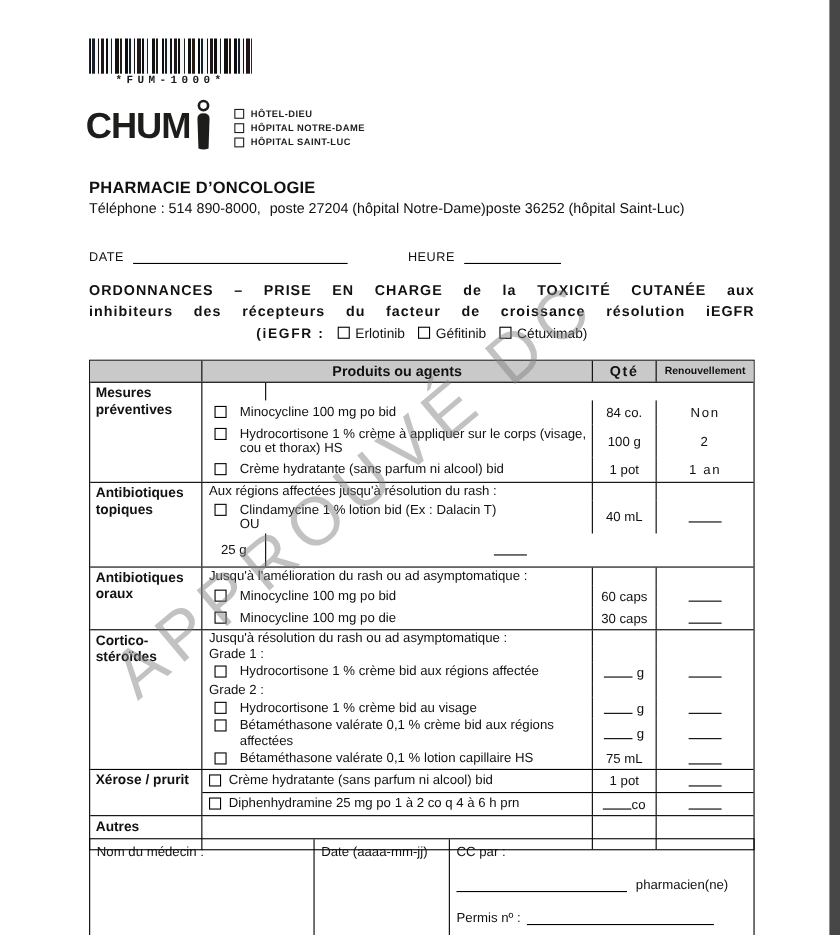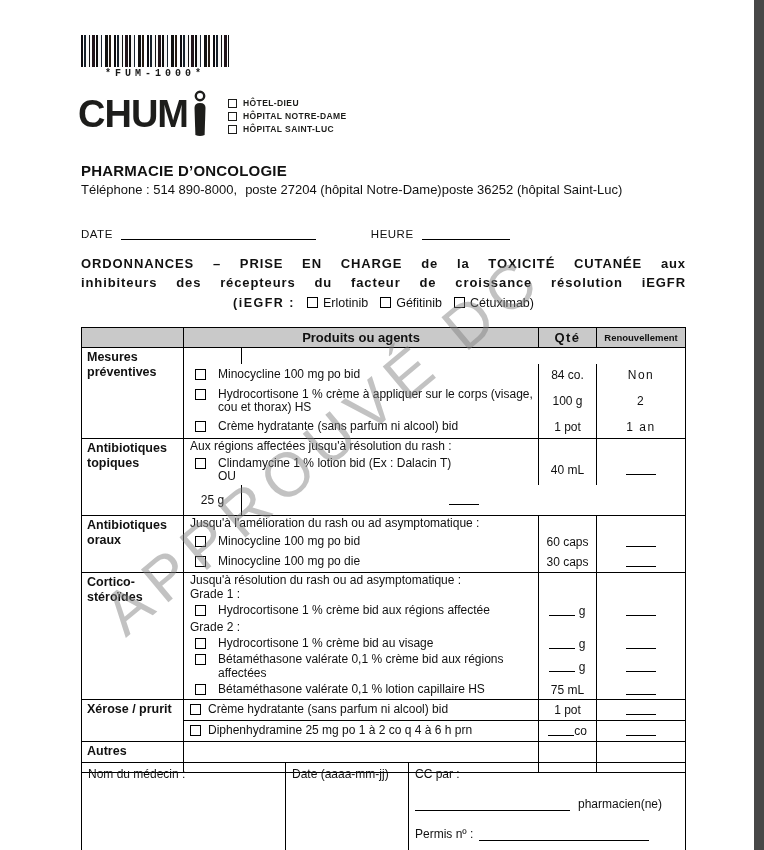--- a/index.html
+++ b/index.html
@@ -22,21 +22,21 @@
         #0e0e0e 15px 17px,#f5f5f5 17px 20px,#1a2430 20px 21px,#ffffff 21px 24px,
         #101010 24px 27px,#f9f9f9 27px 28px,#241a12 28px 30px,#ffffff 30px 33px);
   }
   .barcode-caption{
     font-family:"Liberation Mono","DejaVu Sans Mono",monospace;
     font-size:10px;font-weight:bold;letter-spacing:4px;margin-top:1px;text-align:center;color:#1a1a1a;
   }
 
   
   .logo-row{position:absolute;left:78px;top:92px;display:flex;align-items:flex-start;}
-  .chum-text{font-size:38px;font-weight:800;letter-spacing:-1px;color:#1d1d1b;line-height:44px;}
+  .chum-text{font-size:33px;font-weight:800;letter-spacing:-1px;color:#1d1d1b;line-height:44px;}
   .person-icon{margin-left:2px;margin-top:-2px;}
   .hospital-list{margin-left:18px;margin-top:6px;display:flex;flex-direction:column;gap:3px;}
   .hosp{display:flex;align-items:center;font-size:8.5px;font-weight:bold;color:#1d1d1b;letter-spacing:.4px;}
   .hosp .cb-sm{width:7px;height:7px;border:1.1px solid #1d1d1b;display:inline-block;margin-right:6px;flex:0 0 auto;}
 
   
   .pharmacy{position:absolute;left:81px;top:162px;}
   .pharmacy-title{font-size:15px;font-weight:bold;letter-spacing:.2px;}
   .phone-row{display:flex;font-size:13px;margin-top:3px;}
   .poste-col{margin-left:8px;display:flex;}

